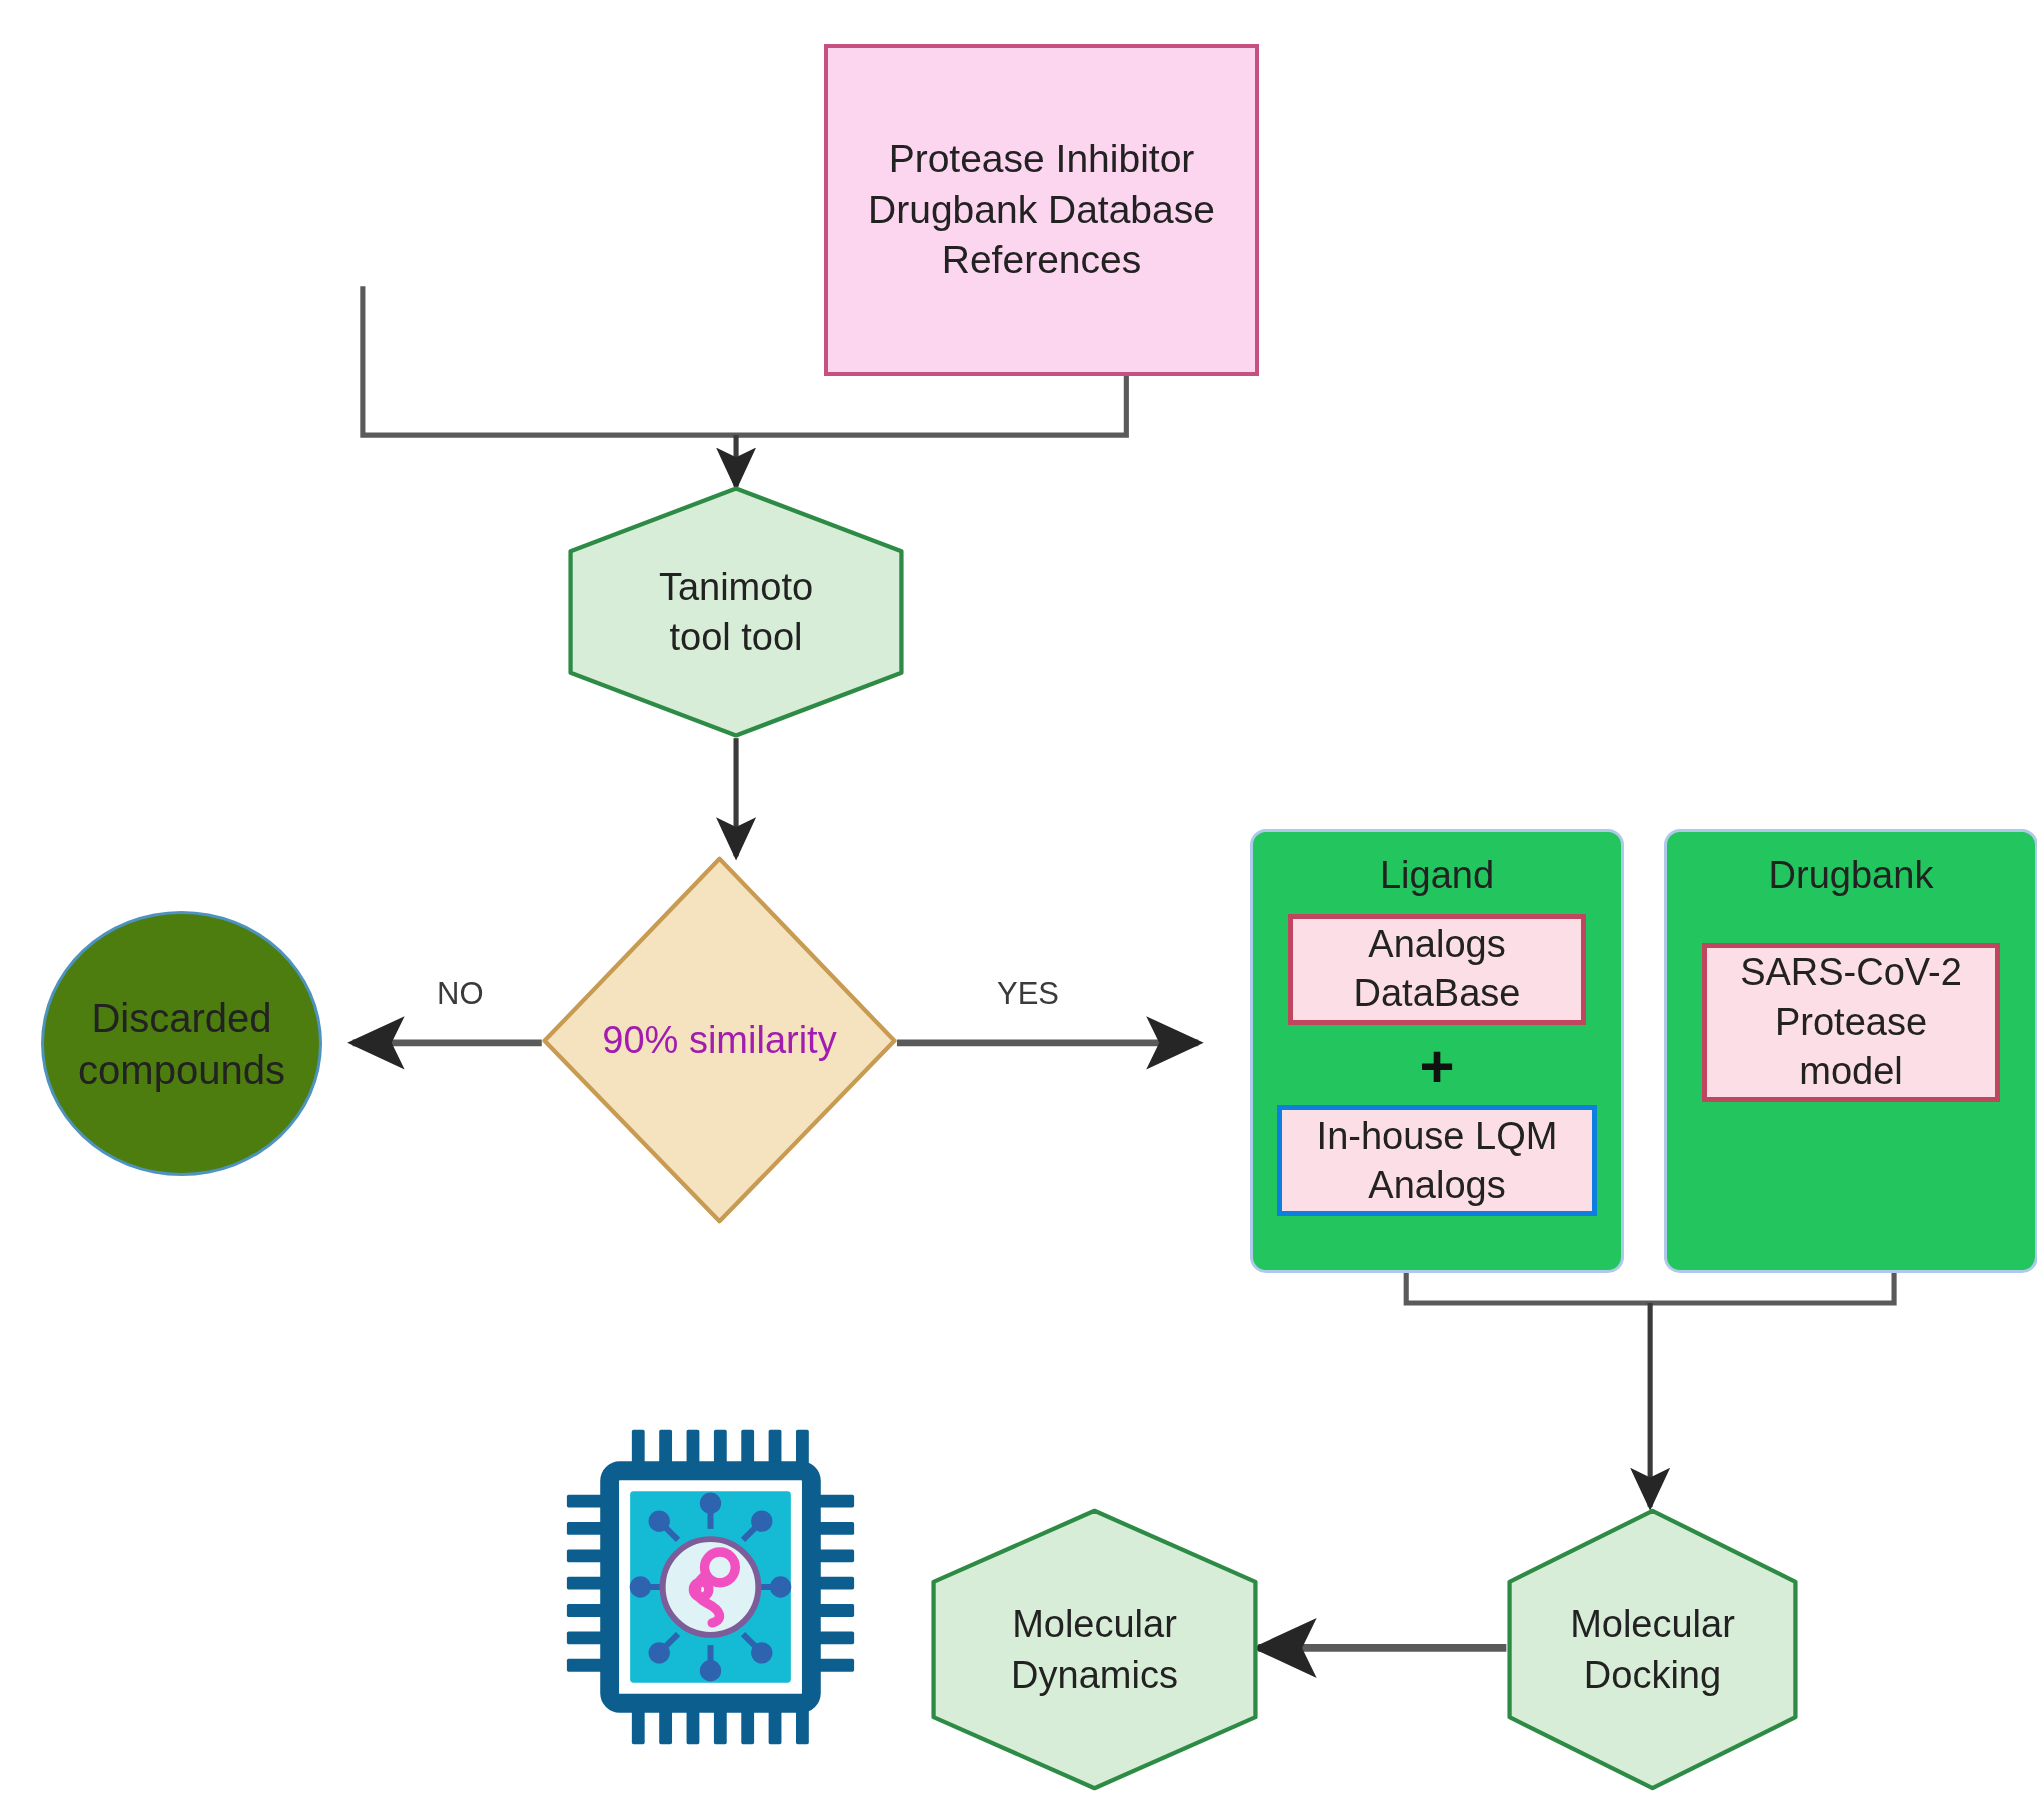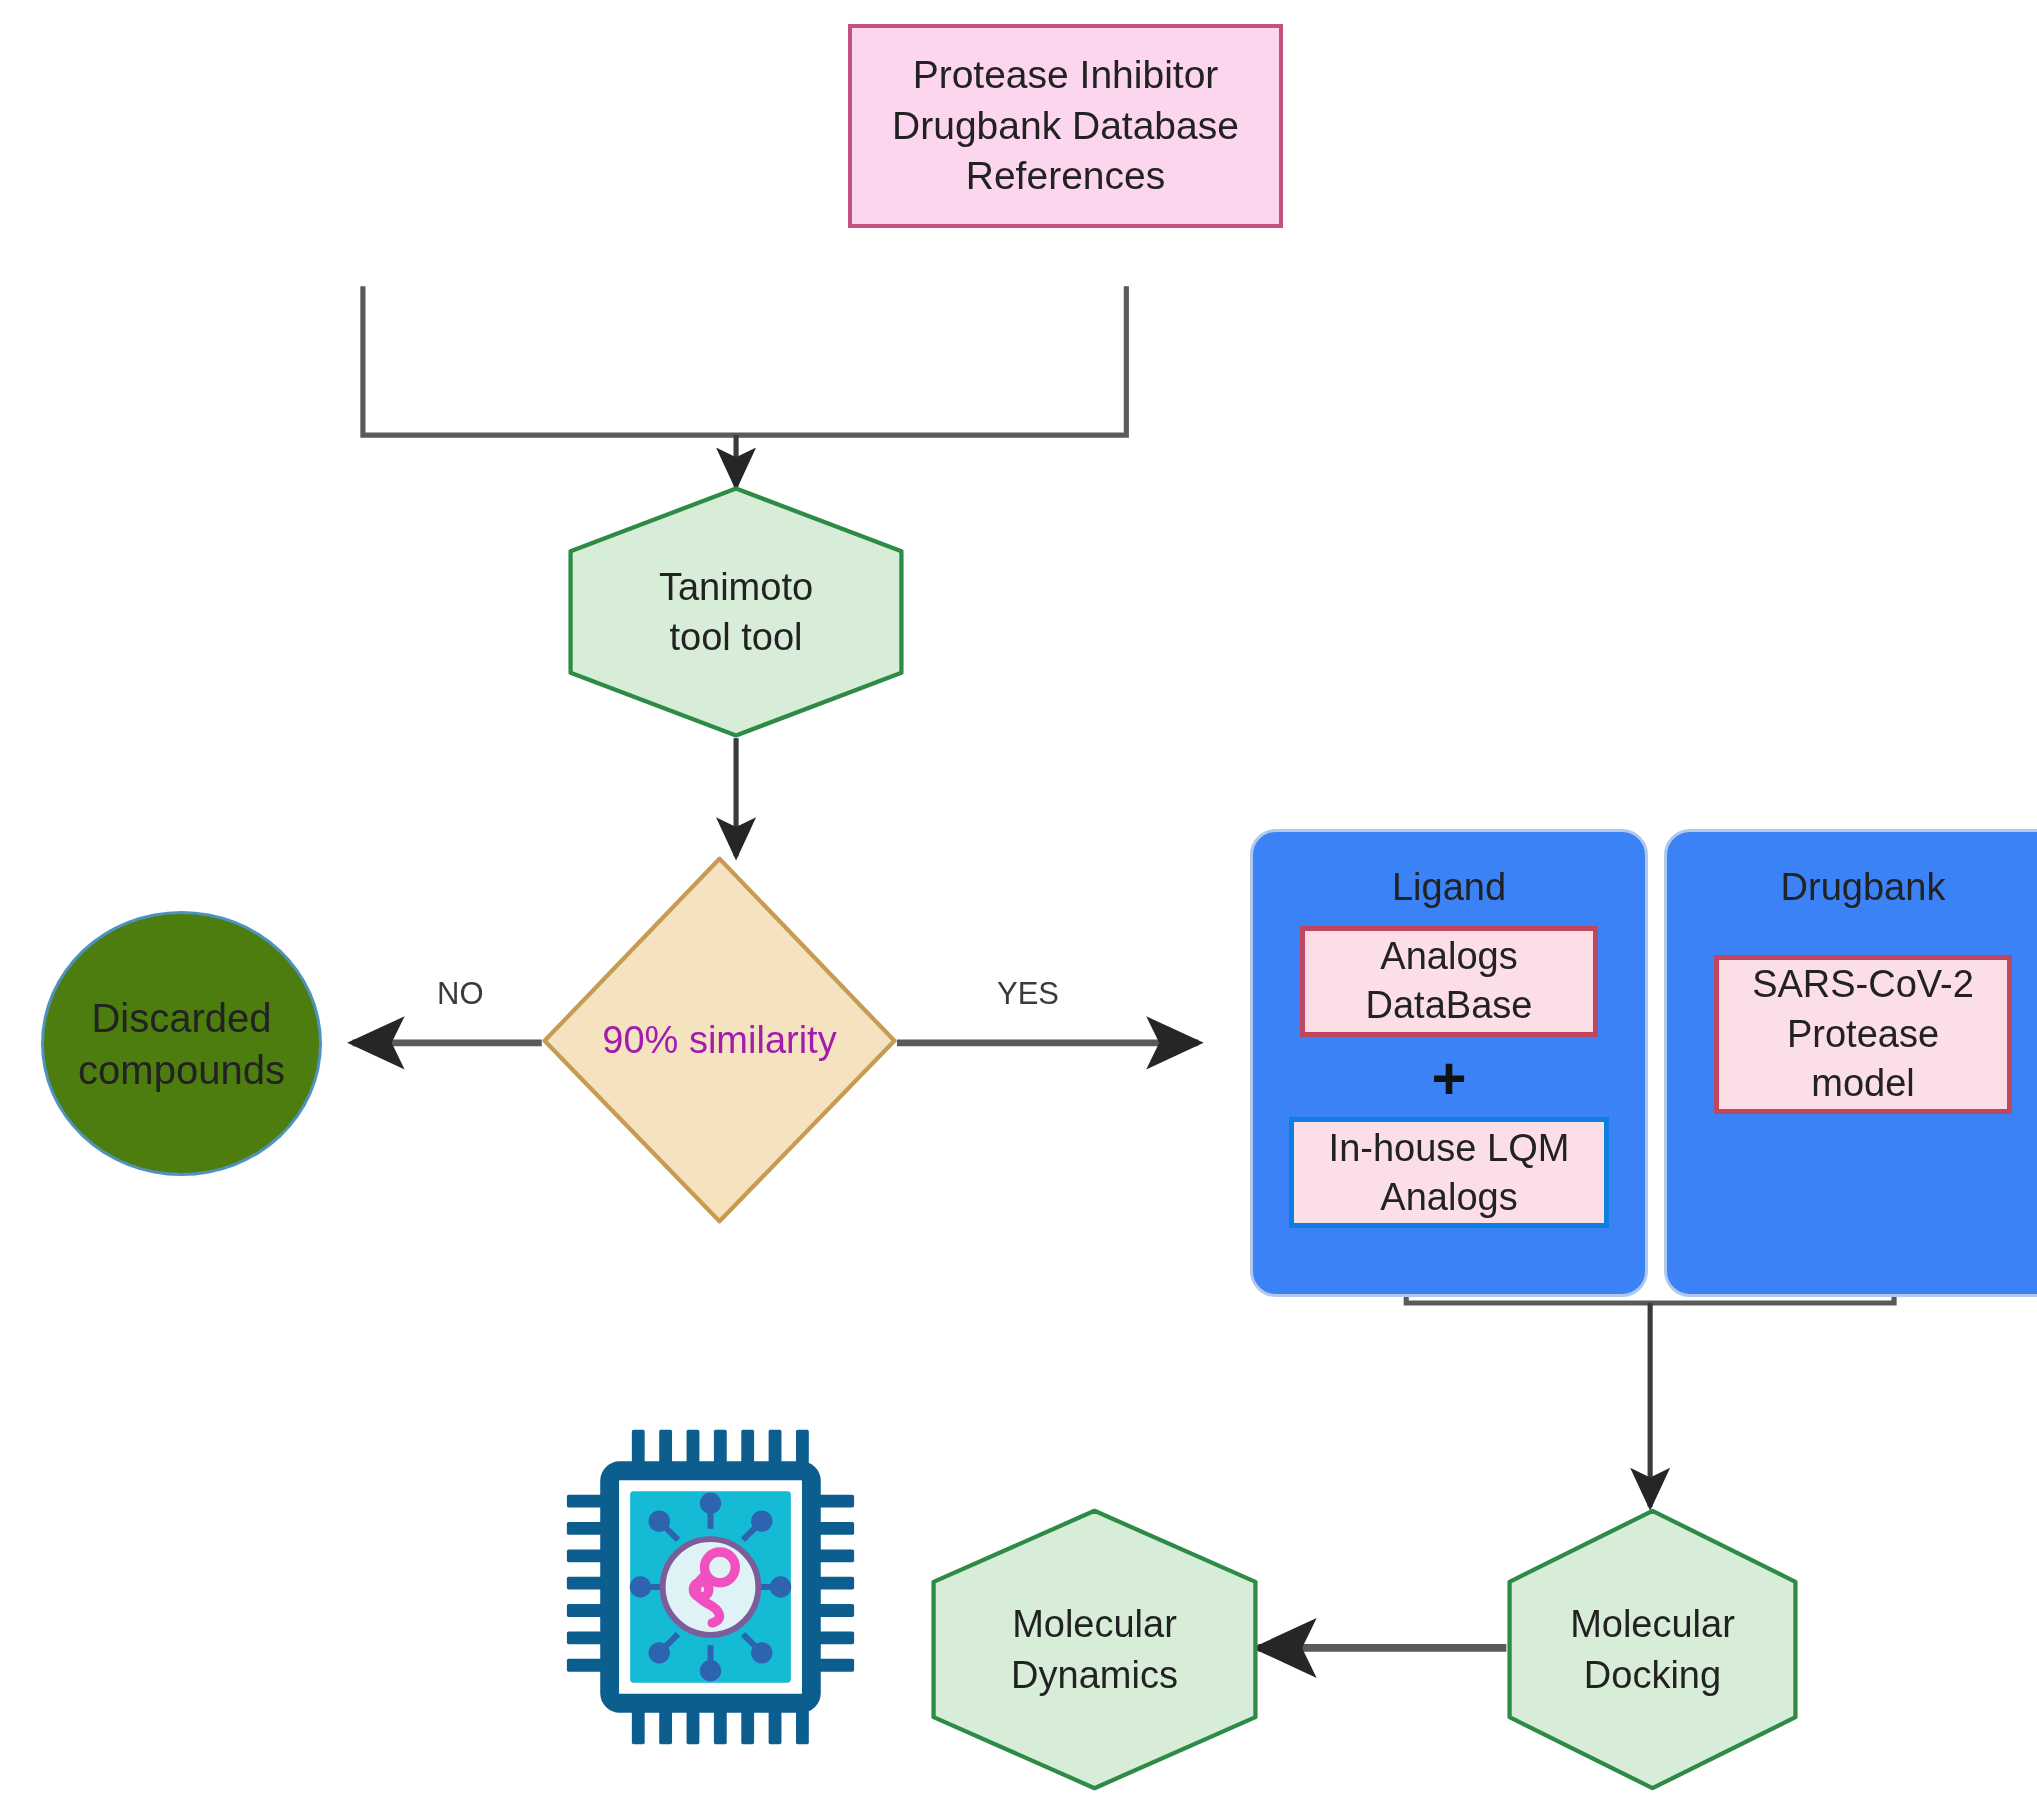--- a/index.html
+++ b/index.html
@@ -92,25 +92,25 @@
   
   .circ {
     border-radius: 50%;
     background: #4d7c0f;
     border: 3.4px solid #4E93BE;
     font-size: 40px;
   }
 
   
   .panel {
-    background: #3b82f6;
+    background: #22c55e;
     border: 3.4px solid #AFC9EA;
-    border-radius: 26px;
+    border-radius: 16px;
     display: block;
-    padding: 12px;
+    padding: 0;
   }
   .panel-title {
     text-align: center;
     font-size: 38px;
     color: #222222;
     padding-top: 22px;
     padding-bottom: 6.8px;
   }
   .inner-box {
     box-sizing: border-box;
@@ -171,21 +171,21 @@
 
     <g stroke="#5A5A5A" stroke-width="6" fill="none">
       <path d="M 1643,1480 L 1643,1522 L 2213,1522 L 2213,1480"></path>
     </g>
     <path d="M 1928,1522 L 1928,1760" stroke="#3A3A3A" stroke-width="6" fill="none" marker-end="url(#ah)"></path>
 
     <path d="M 1760,1925 L 1470,1925" stroke="#5A5A5A" stroke-width="9" fill="none" marker-end="url(#ah)"></path>
   </svg>
 
 
-  <div class="node src-box" style="left:824px; top:24px; width:435px; height:204px;margin-left:24px;">
+  <div class="node src-box" style="left:824px; top:44px; width:435px; height:332px;">
     <span class="lbl">Protease Inhibitor
 Drugbank Database
 References</span>
   </div>
 
   <div class="hexwrap" style="left:568px; top:486px; width:336px; height:252px;">
     <svg width="336" height="252" viewBox="0 0 392 294">
       <polygon points="196,3 389,76 389,218 196,291 3,218 3,76" fill="#D8EDD8" stroke="#2E8B46" stroke-width="5" stroke-linejoin="round"></polygon>
     </svg>
     <div class="hex-label">Tanimoto

